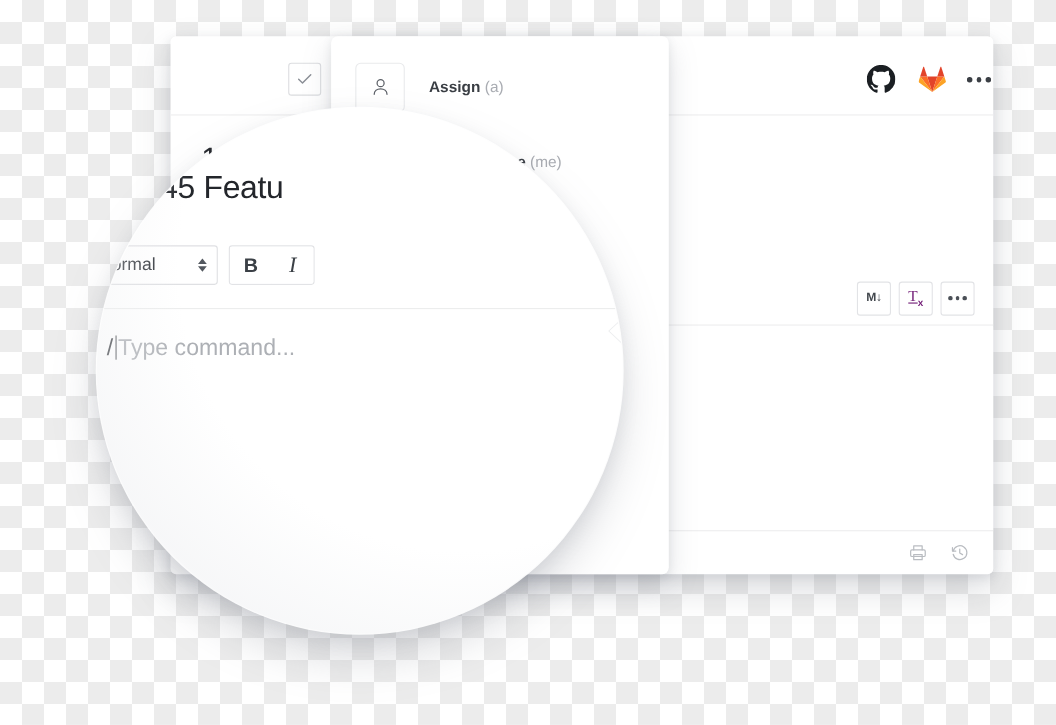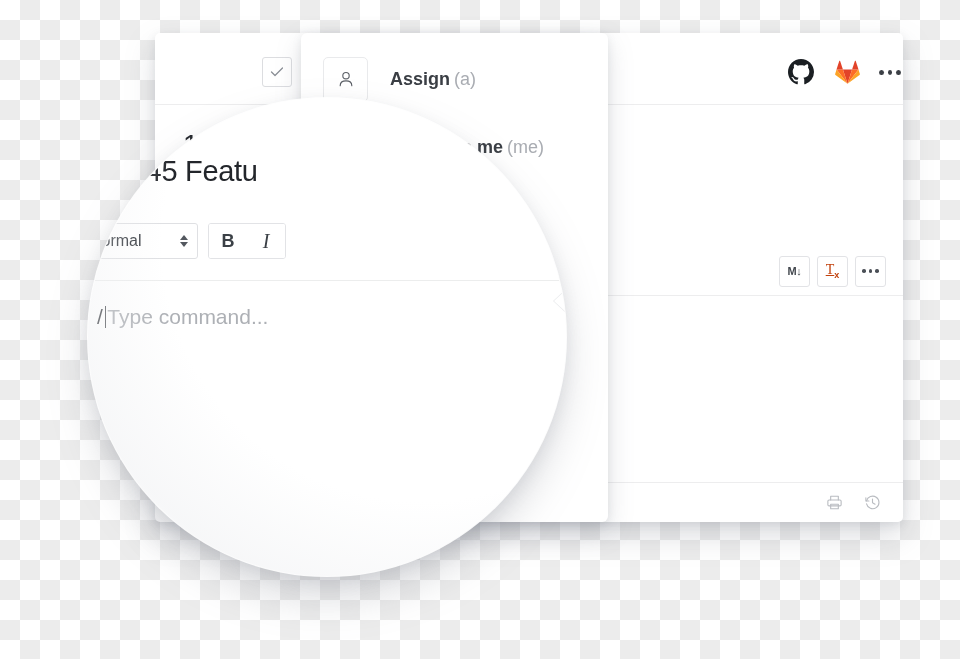--- a/index.html
+++ b/index.html
@@ -216,21 +216,21 @@
     border: 1px solid #e2e3e6;
     border-radius: 3px;
     background: #fff;
     display: flex;
     align-items: center;
     justify-content: center;
     color: #53585f;
     cursor: pointer;
   }
   .md-label { font-size: 11px; font-weight: 700; letter-spacing: -0.3px; color: #43484e; }
-  .tx-label { font-size: 14px; color: #c2410c; font-family: "Liberation Serif", serif; }
+  .tx-label { font-size: 14px; color: #701a75; font-family: "Liberation Serif", serif; }
   .tx-label sub { font-size: 9px; font-weight: 700; font-family: "Liberation Sans", sans-serif; }
   .ddd { display:flex; gap:3px; }
   .ddd i { width:3.5px; height:3.5px; border-radius:50%; background:#4b5057; display:block; }
 
   
   #editor-body {
     position: absolute;
     left: 0;
     top: 264px;
     width: 100%;
@@ -305,21 +305,21 @@
     border-radius: 5px;
     background: #fff;
     display: flex;
     align-items: center;
     justify-content: center;
     flex: none;
     color: #5c6067;
   }
   .menu-text {
     margin-left: 22px;
-    font-size: 18px;
+    font-size: 14px;
     font-weight: 700;
     color: #3a3e44;
     white-space: nowrap;
   }
   .menu-text .key {
     font-weight: 400;
     color: #a9acb2;
     margin-left: 4px;
   }
 

